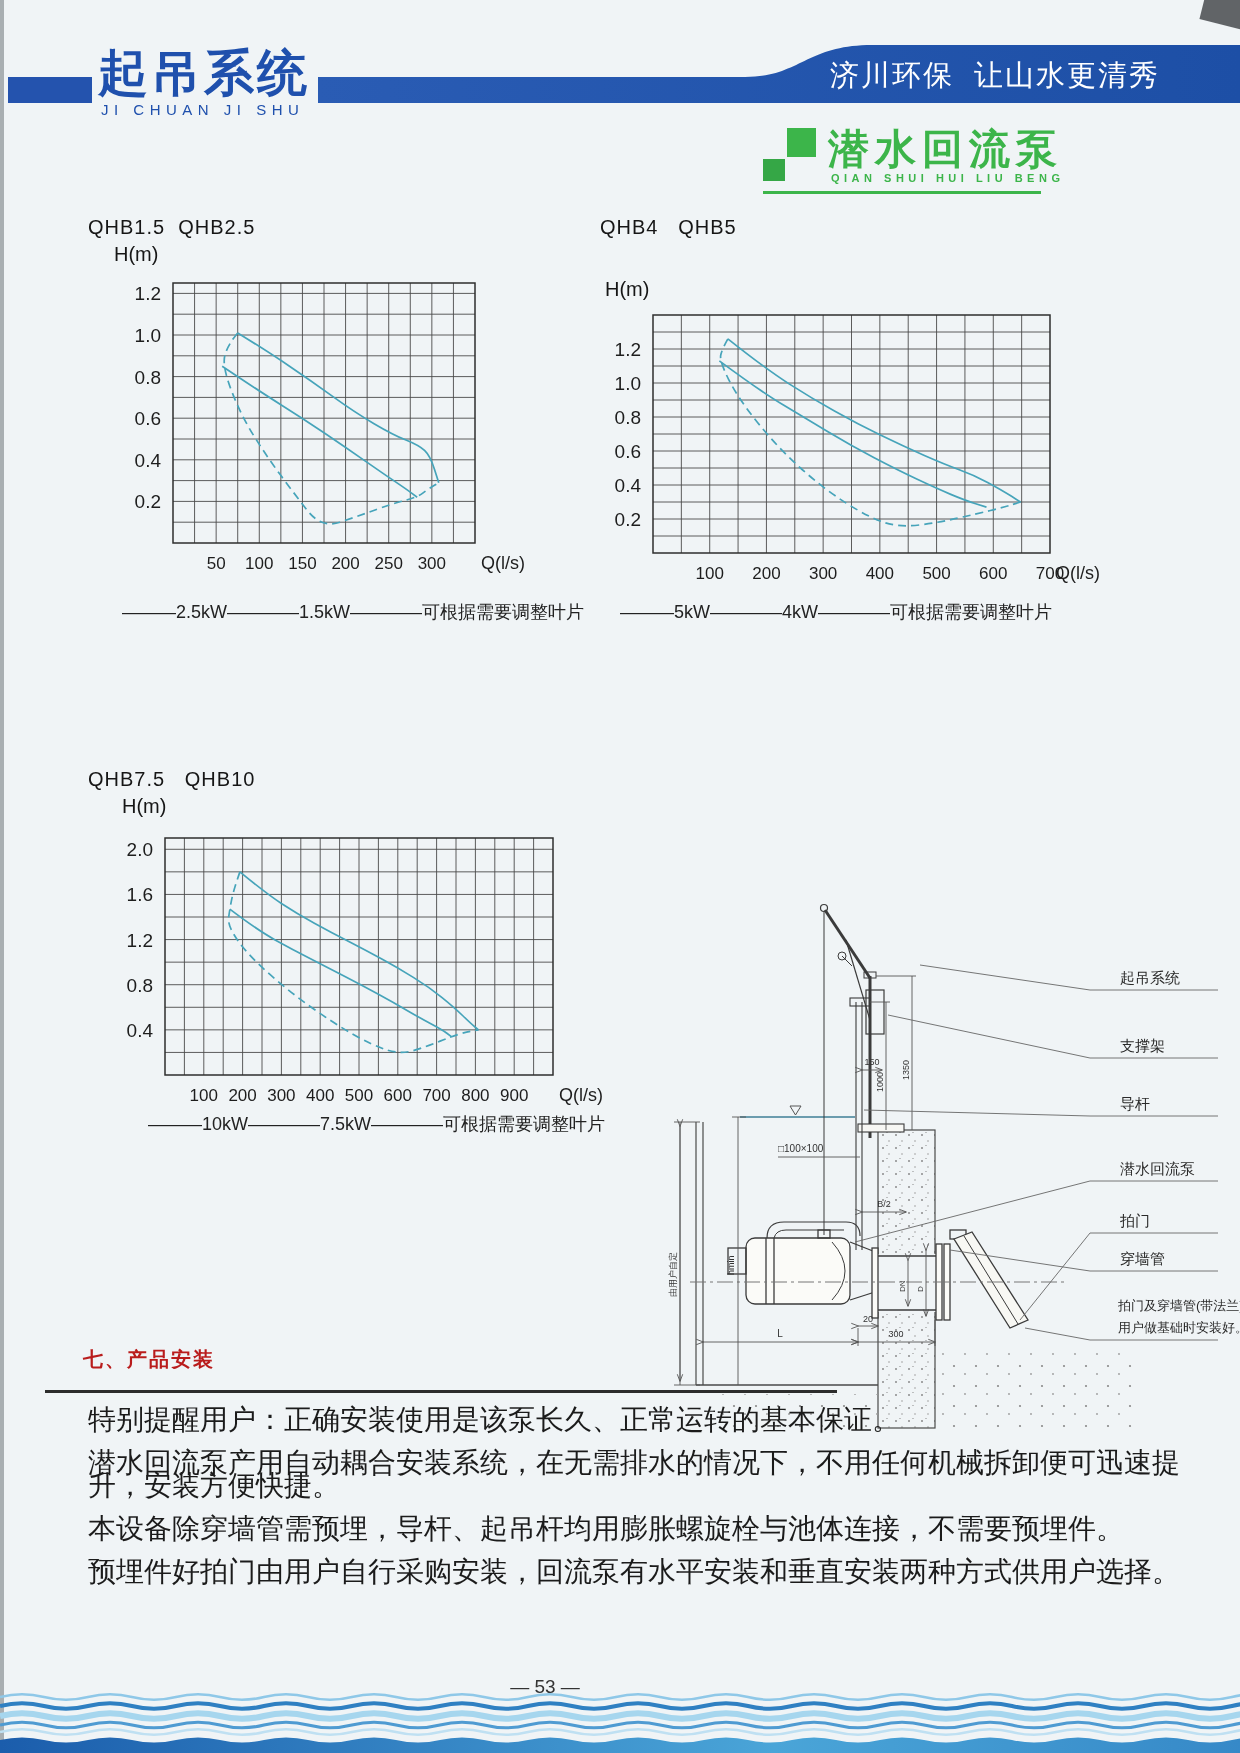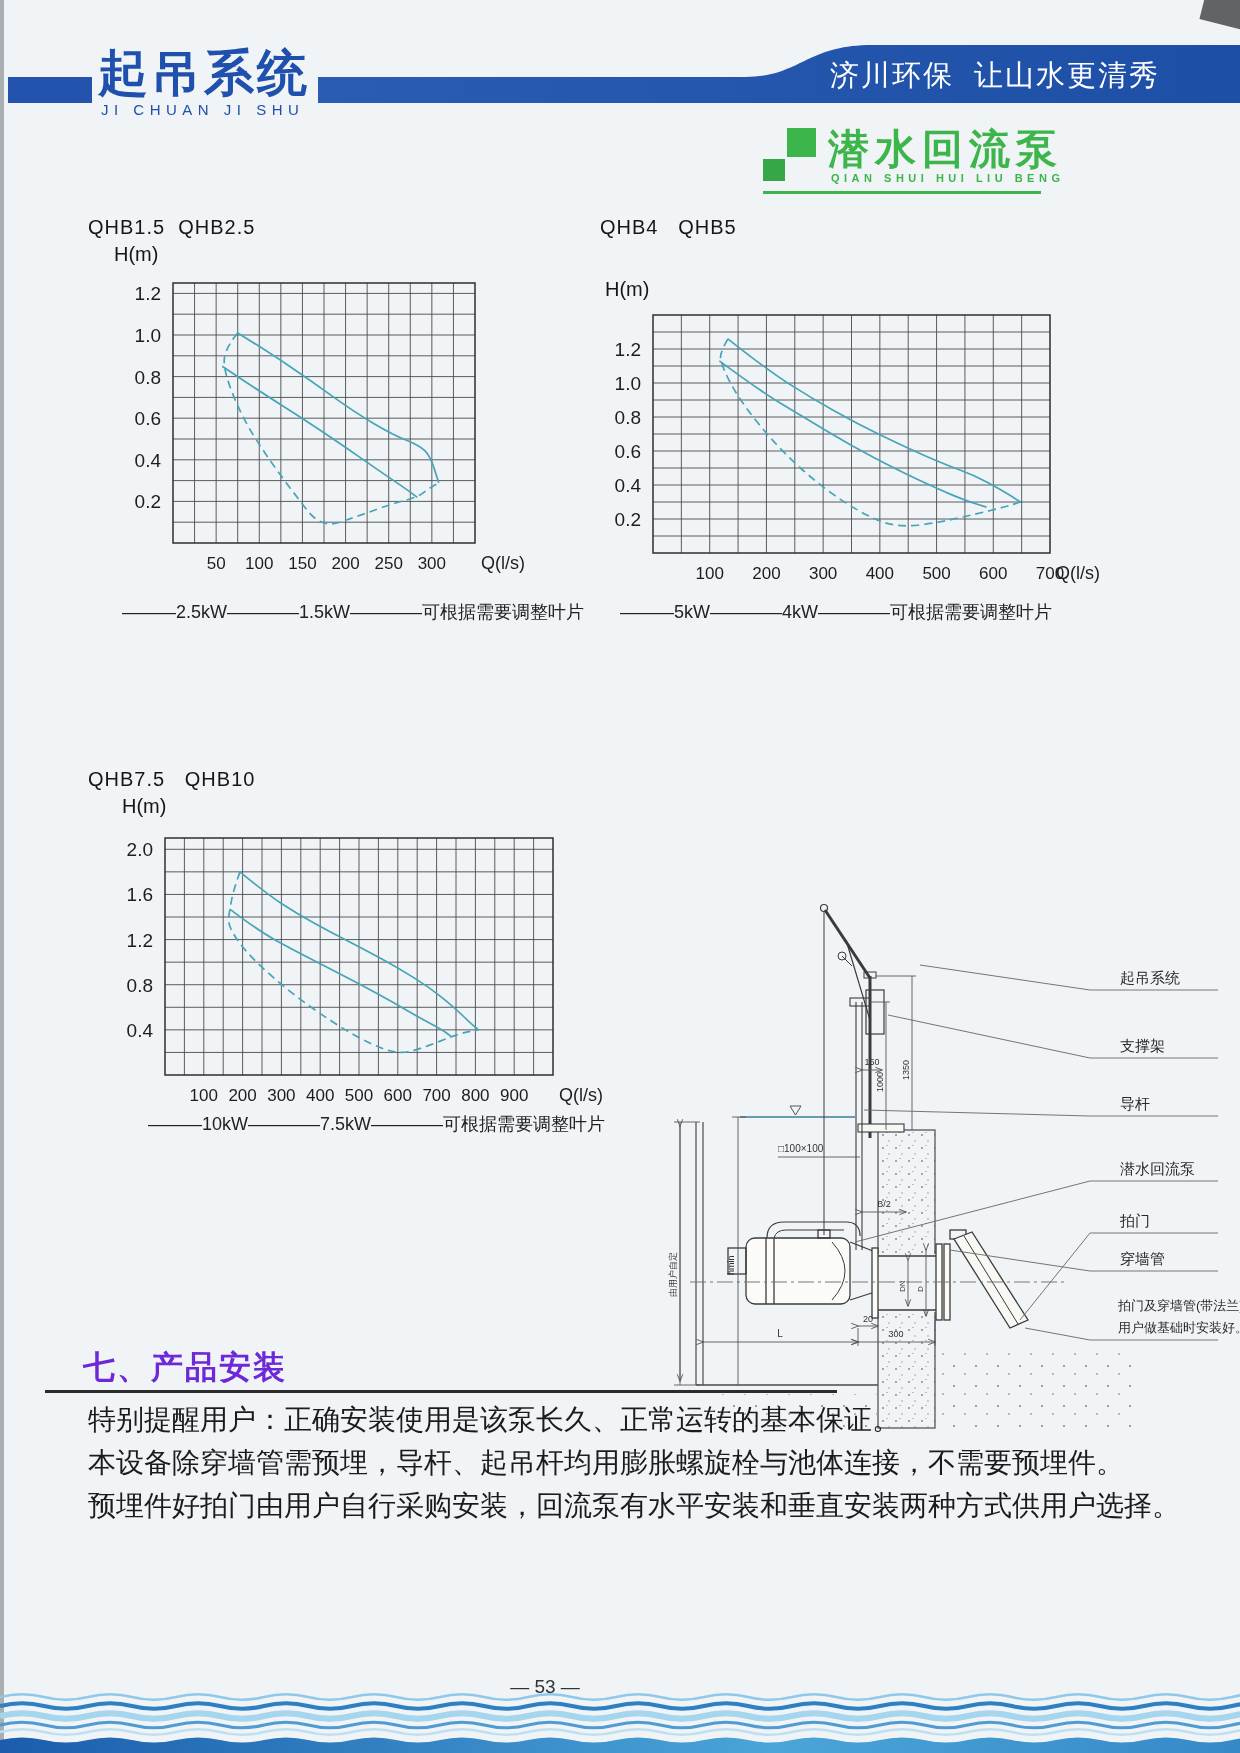--- a/index.html
+++ b/index.html
@@ -22,21 +22,21 @@
   .sq-small{left:763px;top:159px;width:22px;height:22px;background:#35a746;}
   .sq-big{left:787px;top:128px;width:29px;height:29px;background:#3cb54a;}
   .prod-cn{left:828px;top:122px;font-size:41px;font-weight:bold;color:#3cb54a;letter-spacing:6px;}
   .prod-py{left:831px;top:172px;font-size:11px;font-weight:bold;color:#3cb54a;letter-spacing:4.5px;}
   .prod-line{left:763px;top:191px;width:278px;height:3px;background:#3cb54a;}
   
   .chart-title{font-size:20px;color:#161616;letter-spacing:1px;}
   .chart-ylab{font-size:20px;color:#161616;}
   .legend{font-size:18px;color:#222;white-space:nowrap;}
   
-  .sec-title{left:83px;top:1346px;font-size:32px;font-weight:bold;color:#6d28d9;letter-spacing:2px;font-family:Liberation Serif, serif;}
+  .sec-title{left:83px;top:1346px;font-size:20px;font-weight:bold;color:#b91c1c;letter-spacing:2px;font-family:Liberation Serif, serif;}
   .sec-underline{left:45px;top:1390px;width:792px;height:3px;background:#2c2c2c;}
   .paras{left:88px;top:1408px;width:1110px;}
   .paras p{margin:0 0 20px 0;font-size:28px;line-height:23px;color:#1b1b1b;}
   .pageno{left:440px;top:1676px;width:210px;text-align:center;font-size:19px;color:#333;}
   svg text{font-family:"Liberation Sans","DejaVu Sans",sans-serif;}
 </style>
 </head>
 <body>
 
 <div class="abs edge-left"></div>
@@ -354,20 +354,21 @@
     <text x="500" y="484">穿墙管</text>
     <text x="498" y="530" font-size="13">拍门及穿墙管(带法兰)应由</text>
     <text x="498" y="552" font-size="13">用户做基础时安装好。</text>
   </g>
 </svg>
 
 <div class="abs sec-title">七、产品安装</div>
 <div class="abs sec-underline"></div>
 <div class="abs paras">
   <p>特别提醒用户：正确安装使用是该泵长久、正常运转的基本保证。</p>
+  <p>潜水回流泵产用自动耦合安装系统，在无需排水的情况下，不用任何机械拆卸便可迅速提升，安装方便快捷。</p>
   <p>本设备除穿墙管需预埋，导杆、起吊杆均用膨胀螺旋栓与池体连接，不需要预埋件。</p>
   <p>预埋件好拍门由用户自行采购安装，回流泵有水平安装和垂直安装两种方式供用户选择。</p>
 </div>
 
 <div class="abs pageno">— 53 —</div>
 <svg class="abs" style="left:0;top:1653px" width="1240" height="100" id="waves">
   <defs>
     <linearGradient id="bandGrad" x1="0" y1="0" x2="1" y2="0">
       <stop offset="0" stop-color="#1b5dac"></stop>
       <stop offset="0.55" stop-color="#4aa5d8"></stop>

